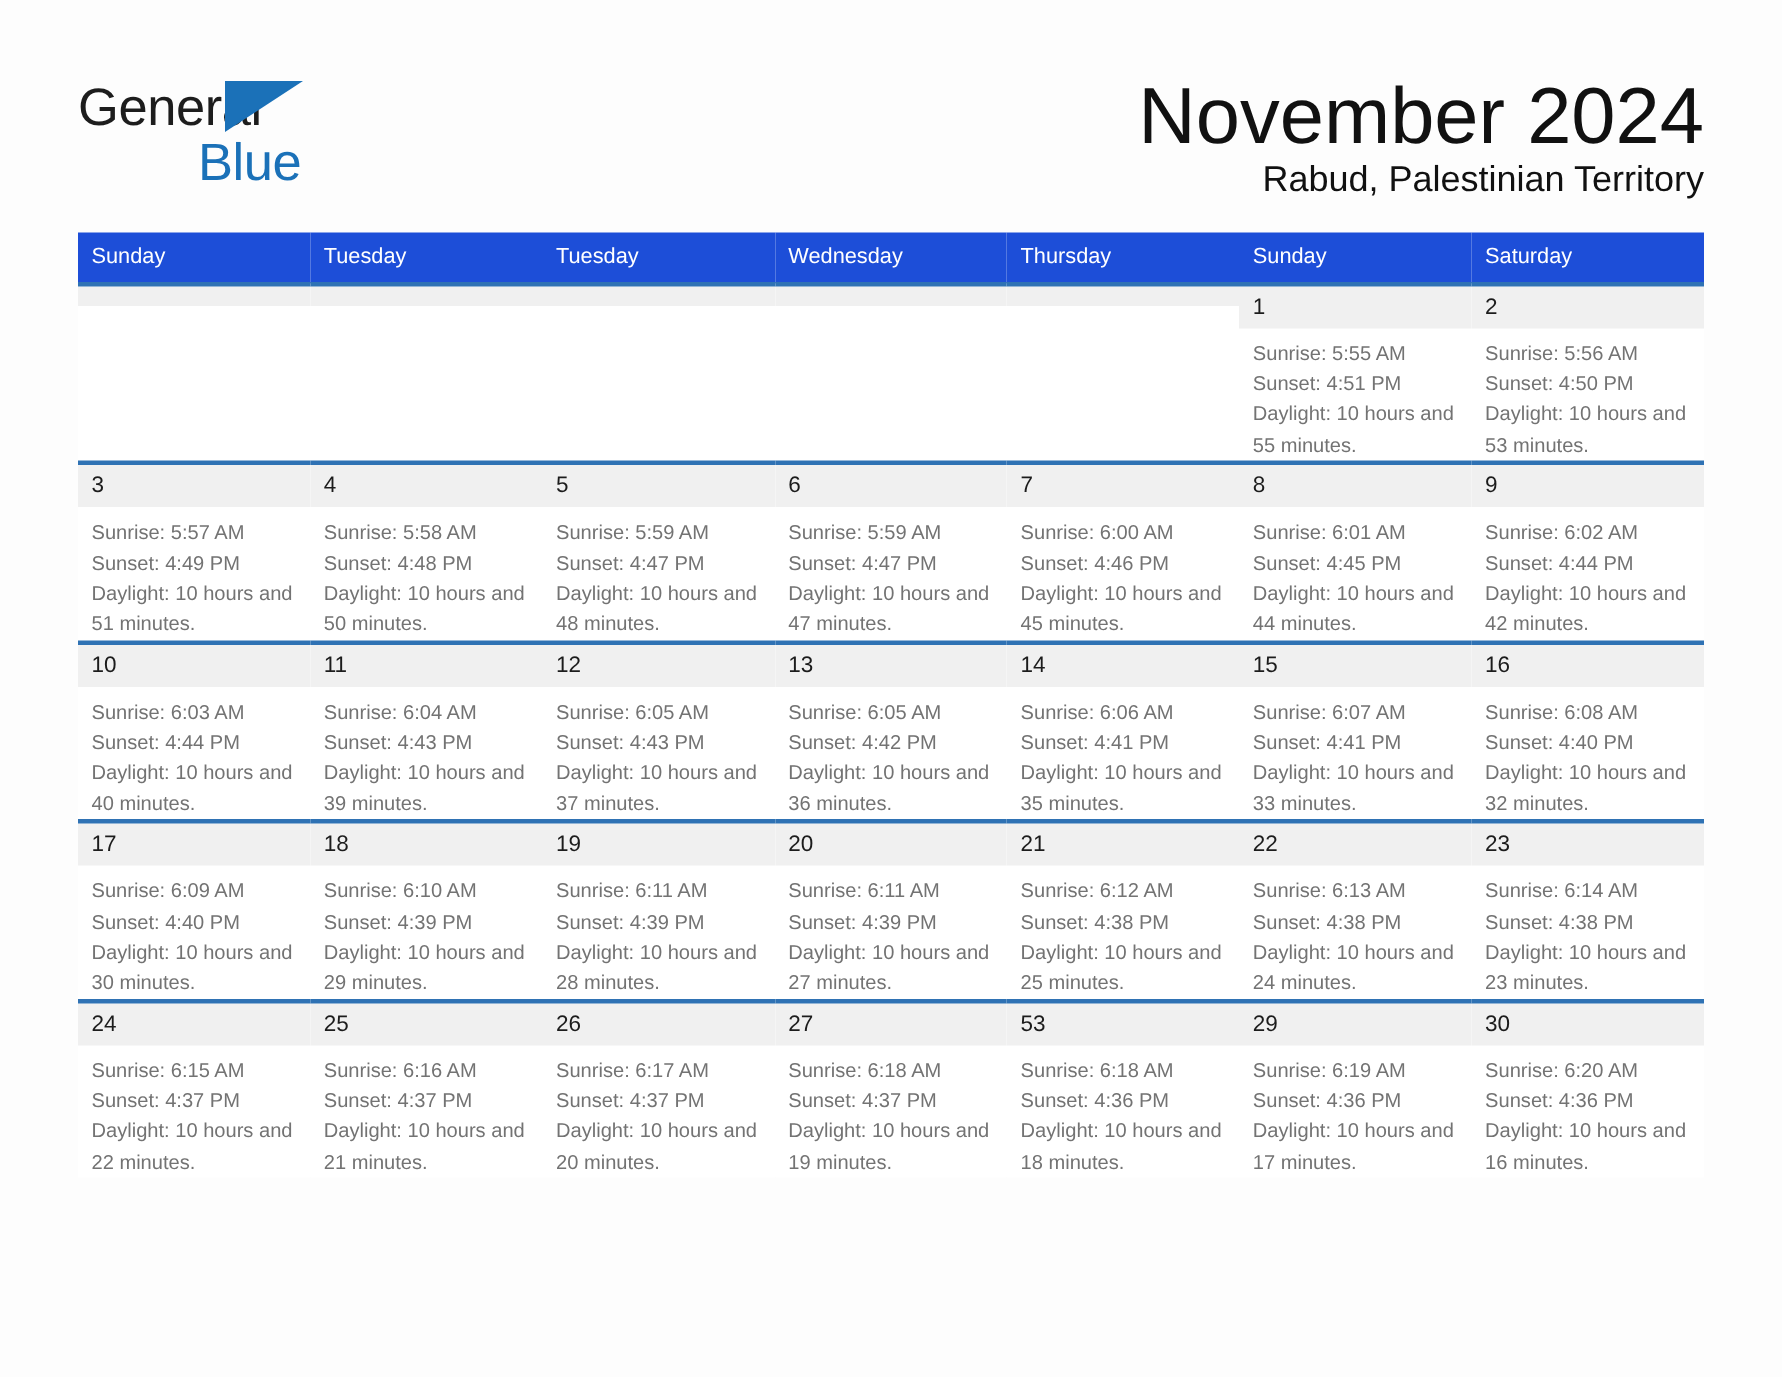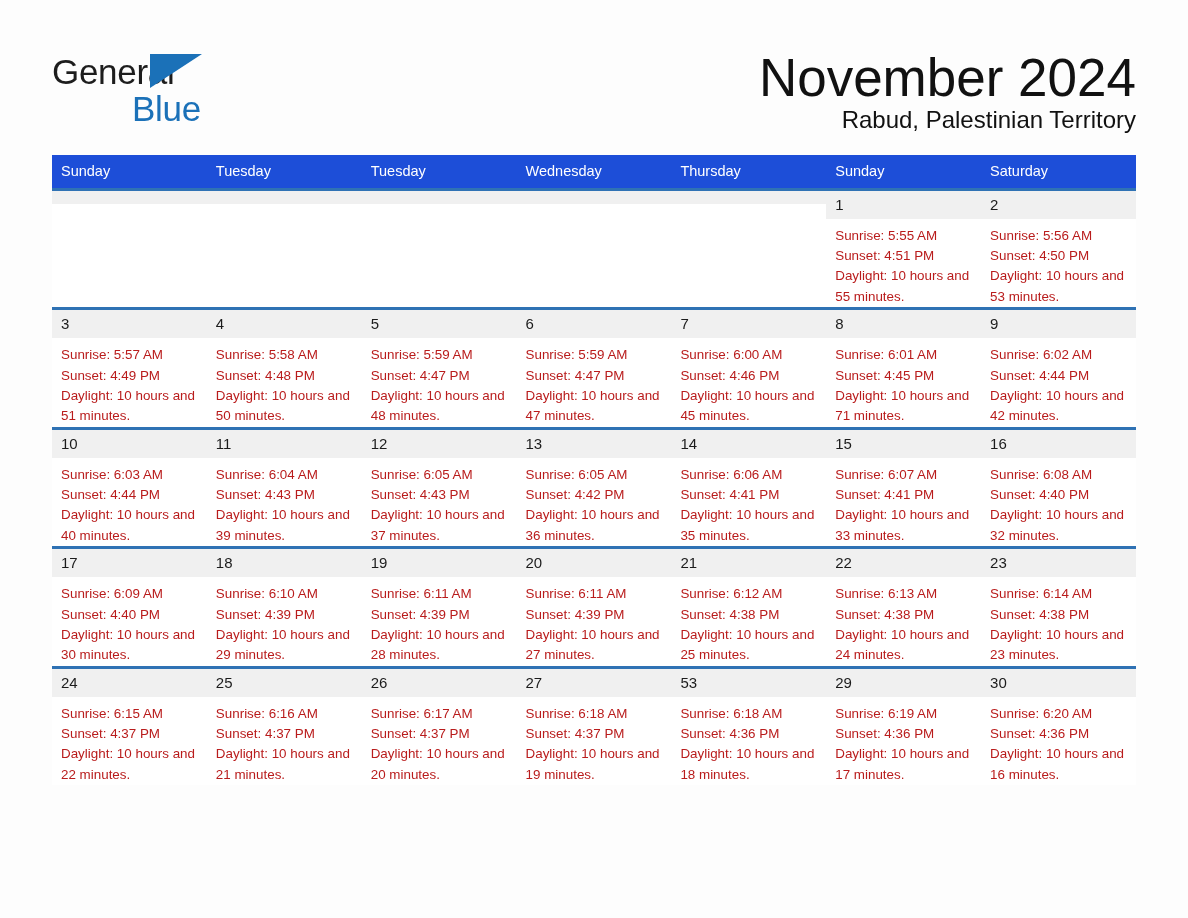--- a/index.html
+++ b/index.html
@@ -111,21 +111,21 @@
     background: #f0f0f0;
     font-size: 15px;
     color: #1c1c1c;
     padding: 6px 0 7px 9px;
     line-height: 1;
   }
   .daynum.empty { color: transparent; }
   .details {
     padding: 7px 9px 0 9px;
     font-size: 13.4px;
-    color: #b91c1c;
+    color: #737373;
     line-height: 1.52;
   }
   .details div { white-space: nowrap; }
   .details .wrap { white-space: normal; }
 </style>
 </head>
 <body>
 
 <div class="page">
 
@@ -234,21 +234,21 @@
               <div>Sunrise: 6:00 AM</div>
               <div>Sunset: 4:46 PM</div>
               <div class="wrap">Daylight: 10 hours and 45 minutes.</div>
             </div>
           </td>
           <td>
             <div class="daynum">8</div>
             <div class="details">
               <div>Sunrise: 6:01 AM</div>
               <div>Sunset: 4:45 PM</div>
-              <div class="wrap">Daylight: 10 hours and 71 minutes.</div>
+              <div class="wrap">Daylight: 10 hours and 44 minutes.</div>
             </div>
           </td>
           <td>
             <div class="daynum">9</div>
             <div class="details">
               <div>Sunrise: 6:02 AM</div>
               <div>Sunset: 4:44 PM</div>
               <div class="wrap">Daylight: 10 hours and 42 minutes.</div>
             </div>
           </td>

